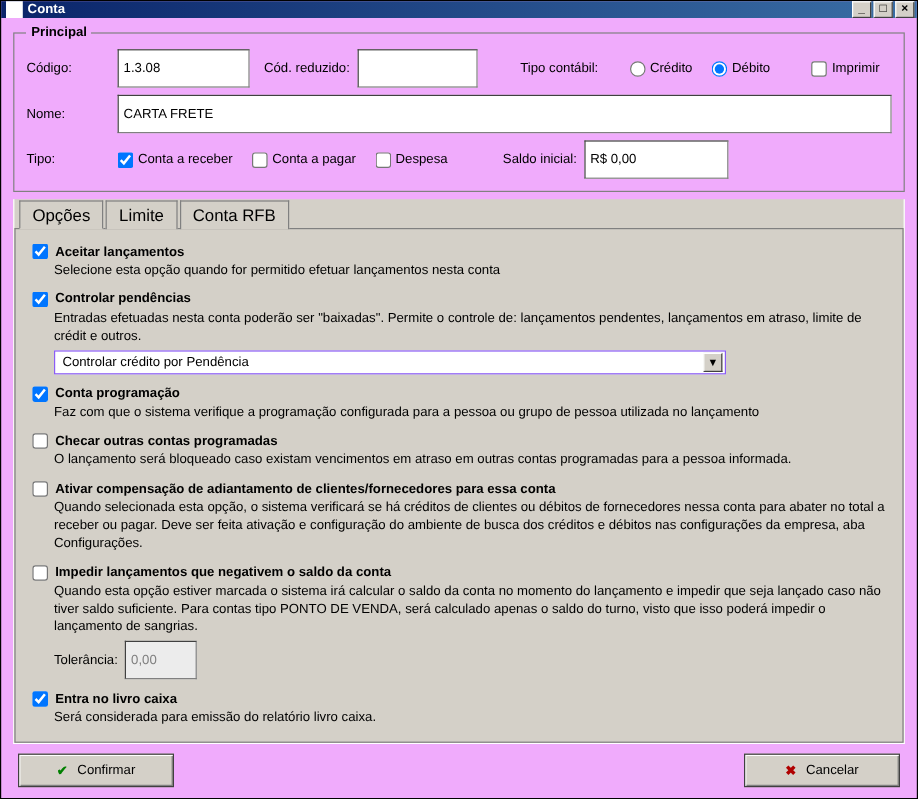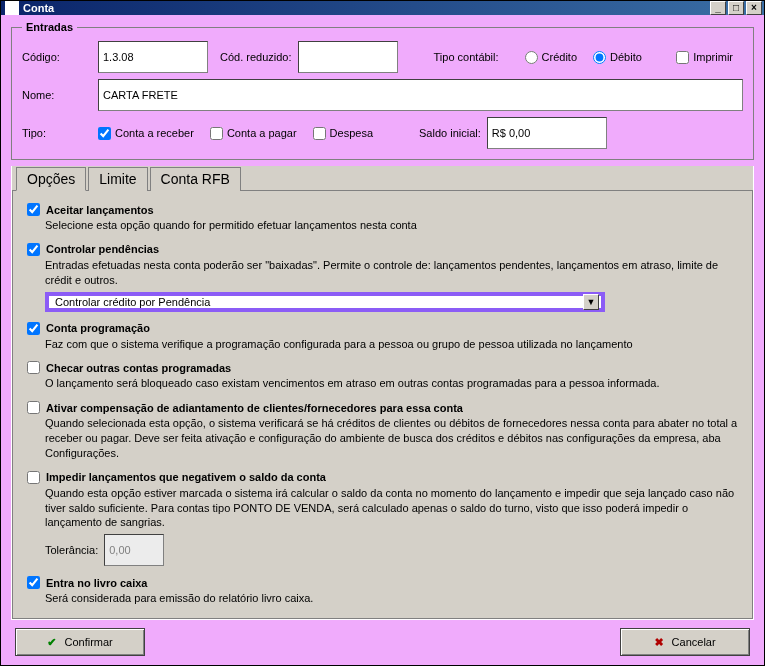--- a/index.html
+++ b/index.html
@@ -124,21 +124,21 @@
   }
   .opt-desc {
     margin-left:18px;
     line-height:1.35;
   }
   .combo {
     margin-left:18px;
     margin-top:4px;
     width:560px;
     height:20px;
-    border:4px solid #8b5cf6;
+    border:1px solid #8b5cf6;
     background:#fff;
     display:flex;
     align-items:center;
     justify-content:space-between;
     padding:0 2px 0 6px;
   }
   .combo-btn {
     width:16px; height:16px;
     border:1px solid #fff;
     border-right-color:#404040;
@@ -177,21 +177,21 @@
     <span class="title">Conta</span>
     <div class="win-btns">
       <div class="win-btn">_</div>
       <div class="win-btn">□</div>
       <div class="win-btn">×</div>
     </div>
   </div>
 
   <div class="content">
     <fieldset class="principal">
-      <legend>Entradas</legend>
+      <legend>Principal</legend>
 
       <div class="row">
         <span class="label">Código:</span>
         <input class="input" style="width: 110px;" value="1.3.08">
         <span style="margin-left:6px;">Cód. reduzido:</span>
         <input class="input" style="width: 100px;" value="">
         <span style="margin-left:30px;">Tipo contábil:</span>
         <label class="radio" style="margin-left:20px;">
           <input type="radio" name="tc" style="">
           <span>Crédito</span>

